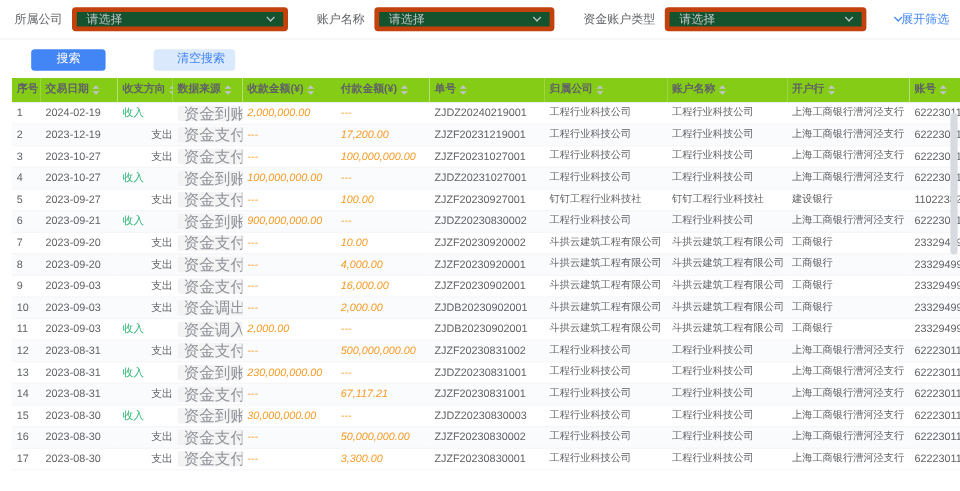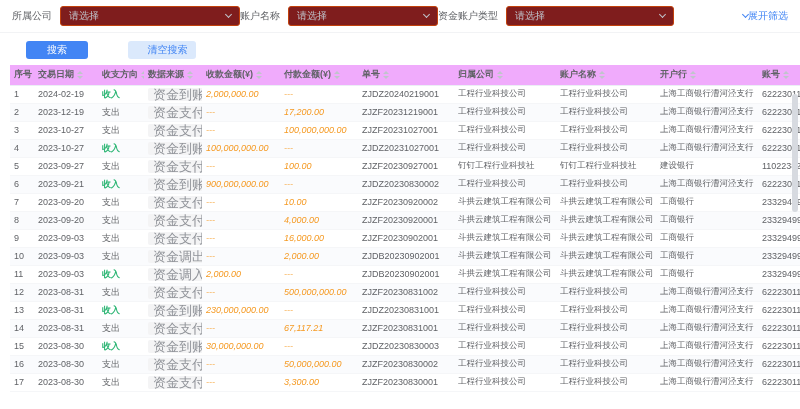--- a/index.html
+++ b/index.html
@@ -13,55 +13,55 @@
             align-items:center; justify-content:space-between; padding:0 10px; }
   .page-title { color:#fff; font-size:12px; font-weight:bold; letter-spacing:.5px; }
   .export-btn { display:flex; align-items:center; gap:4px; background:#fff;
                 color:var(--accent,#4285f4); border:none; border-radius:3px;
                 font-size:10px; padding:3px 10px; cursor:pointer; line-height:1; }
   .export-btn svg { display:block; }
 
   
   .filters { padding:6px 12px 0 12px; background:#fff; }
   .filter-row { display:flex; align-items:center; }
-  .fg { display:flex; align-items:center; }
+  .fg { display:flex; align-items:center; margin-right:24px; }
   .fg label { font-size:10px; color:#606266; margin-right:8px; white-space:nowrap; }
   .select { display:flex; align-items:center; justify-content:space-between;
-            border:1px solid #c2410c; border-radius:3px; height:20px; padding:0 8px;
-            background:#7f1d1d; cursor:pointer; }
+            border:4px solid #c2410c; border-radius:3px; height:20px; padding:0 8px;
+            background:#14532d; cursor:pointer; }
   .sel-company { width:180px; } .sel-account { width:150px; } .sel-type { width:168px; }
   .placeholder { font-size:10px; color:#c0c4cc; }
   .chev { width:5px; height:5px; border-right:1.2px solid #c0c4cc;
           border-bottom:1.2px solid #c0c4cc; transform:rotate(45deg); margin-top:-3px; }
   .expand { margin-left:auto; display:flex; align-items:center; gap:0;
             color:var(--accent,#4285f4); font-size:10px; cursor:pointer; white-space:nowrap; }
   .expand .chev { border-color:var(--accent,#4285f4); }
   .filter-divider { height:1px; background:#f2f3f5; margin:6px -12px 0 -12px; }
   .btn-row { padding:6px 0 6px 14px; }
   .btn { border:none; border-radius:3px; font-size:10px; height:18px; width:62px;
          cursor:pointer; line-height:1; }
   .btn.primary { background:var(--accent,#4285f4); color:#fff;text-align:center; }
   .btn.light { background:var(--accent-light,#dbe9fc); color:var(--accent,#4285f4);
                margin-left:36px; width:68px;padding-left:10px; }
 
   
   .table-wrap { position:relative; padding-left:10px; overflow:hidden; }
   table { border-collapse:collapse; table-layout:fixed; width:818px; }
   th,td { text-align:left; white-space:nowrap; overflow:hidden; padding:0 4px; color:#606266; }
-  thead th { background:#f0abfc; font-weight:bold; font-size:9px; height:20px;
+  thead th { background:#84cc16; font-weight:bold; font-size:9px; height:20px;
              border-bottom:1px solid #ebeef5; cursor:pointer; }
   tbody td { font-size:9px; height:18px; border-bottom:1px solid #f5f6f8; }
   tbody tr:nth-child(even) { background:#fafbfd; }
   td:nth-child(8), td:nth-child(9), td:nth-child(10) { font-size:8.5px;font-family:Liberation Mono, monospace; }
   th:nth-child(1){width:24px} th:nth-child(2){width:64px} th:nth-child(3){width:46px}
   th:nth-child(4){width:58px} th:nth-child(5){width:78px} th:nth-child(6){width:78px}
   th:nth-child(7){width:96px} th:nth-child(8){width:102px} th:nth-child(9){width:100px}
   th:nth-child(10){width:102px} th:nth-child(11){width:70px}
-  .dir.in { color:var(--income,#2bb573);font-weight:bold; }
-  .dir.out { color:#606266; }
+  .dir.in { color:var(--income,#2bb573); }
+  .dir.out { color:#606266;margin-left:24px; }
   .tag { display:inline-block; background:var(--tag-bg,#f4f4f5); color:var(--tag-text,#909399);
          font-size:13px; line-height:13px; padding:0 5px; border-radius:2px; }
   .amount { color:var(--amount,#f59a23);font-style:italic; }
   .caret { display:inline-flex; flex-direction:column; align-items:center;
            margin-left:3px; vertical-align:middle; }
   .caret i { display:block; width:0; height:0; border-left:3px solid transparent;
              border-right:3px solid transparent; }
   .caret .up { border-bottom:3.5px solid #c0c4cc; margin-bottom:1.5px; }
   .caret .down { border-top:3.5px solid #c0c4cc; }
 

